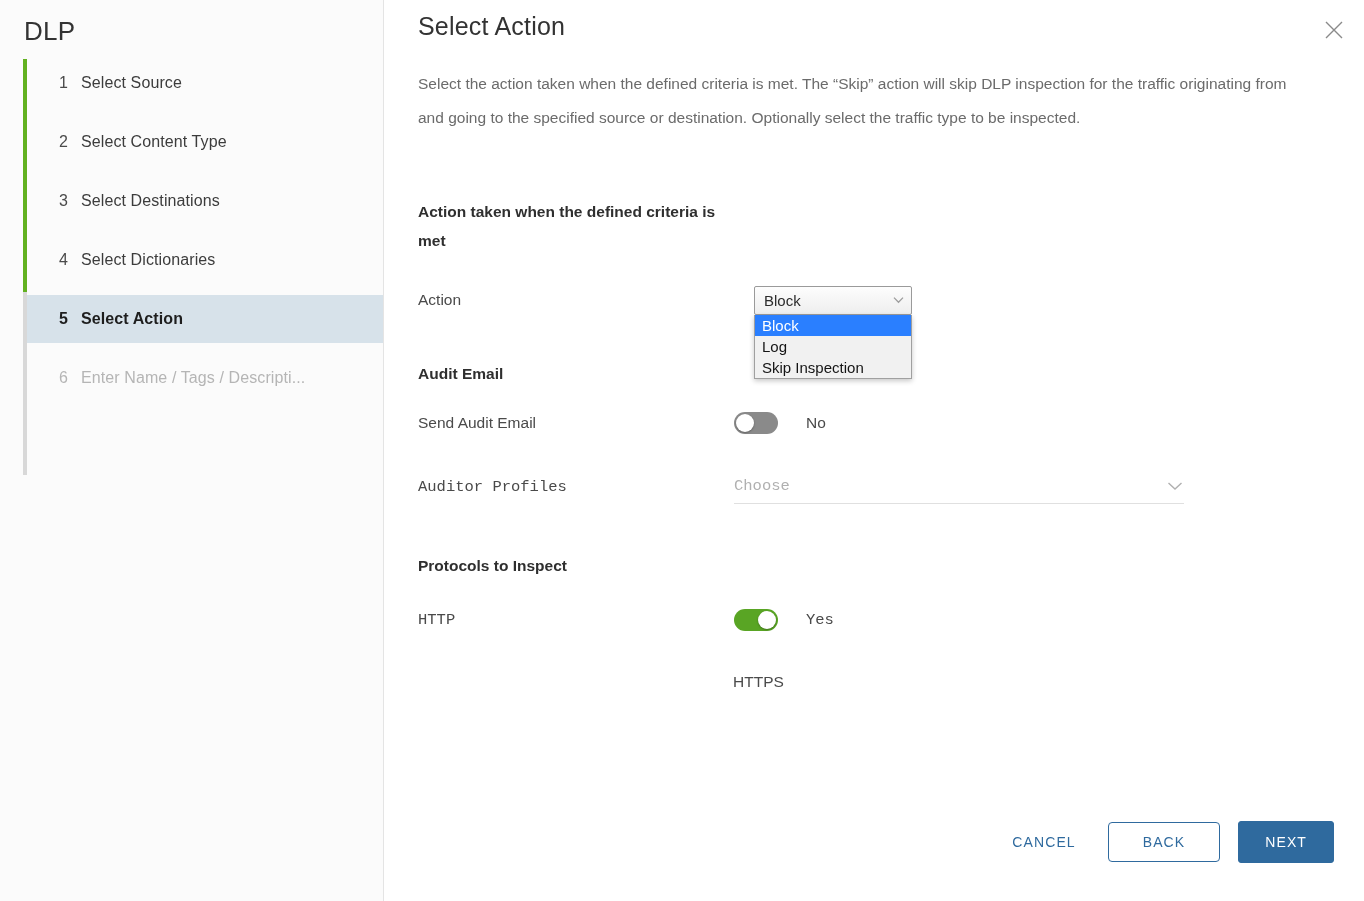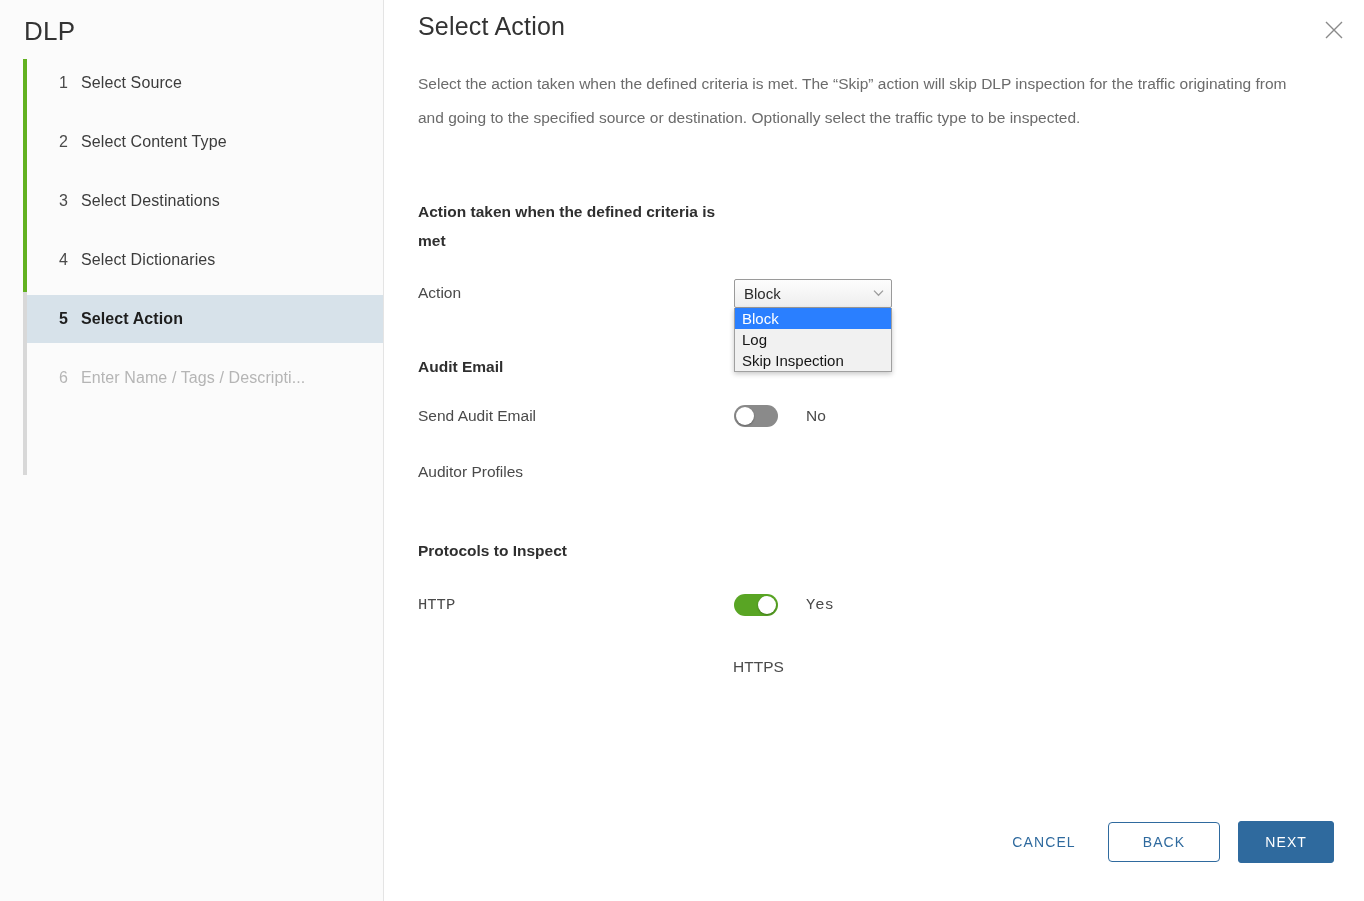--- a/index.html
+++ b/index.html
@@ -174,23 +174,23 @@
     color: #4a4a4a;
     font-weight: 400;
   }
   .row .row-control {
     flex: 1 1 auto;
     display: flex;
     align-items: center;
     position: relative;
   }
 
-  .row.action-row { margin-top: 21px; }
+  .row.action-row { margin-top: 28px; gap: 20px; }
   .row.send-audit-row { margin-top: 18px; }
-  .row.auditor-row { margin-top: 22px; }
+  .row.auditor-row { margin-top: 29px; font-family: Liberation Mono, monospace; }
   .row.http-row { margin-top: 23px; font-family: Liberation Mono, monospace; }
   .row.https-row { margin-top: 36px; flex-direction: column; }
 
   
   .select-wrap {
     position: relative;
     width: 189px;
   }
   .select-box {
     position: relative;
@@ -435,20 +435,30 @@
         <div class="row-control">
           <div class="toggle off">
             <span class="knob"></span>
           </div>
           <span class="toggle-text">No</span>
         </div>
       </div>
 
       <div class="row auditor-row">
         <div class="row-label">Auditor Profiles</div>
+        <div class="row-control">
+          <div class="combo">
+            <span class="combo-value">Choose</span>
+            <span class="combo-caret">
+              <svg width="16" height="10" viewBox="0 0 16 10">
+                <path d="M1.5 2 L8 8 L14.5 2" stroke="#b0b0b0" stroke-width="1.4" fill="none"></path>
+              </svg>
+            </span>
+          </div>
+        </div>
       </div>
 
       <div class="section-heading proto">Protocols to Inspect</div>
 
       <div class="row http-row">
         <div class="row-label">HTTP</div>
         <div class="row-control">
           <div class="toggle on">
             <span class="knob"></span>
           </div>

